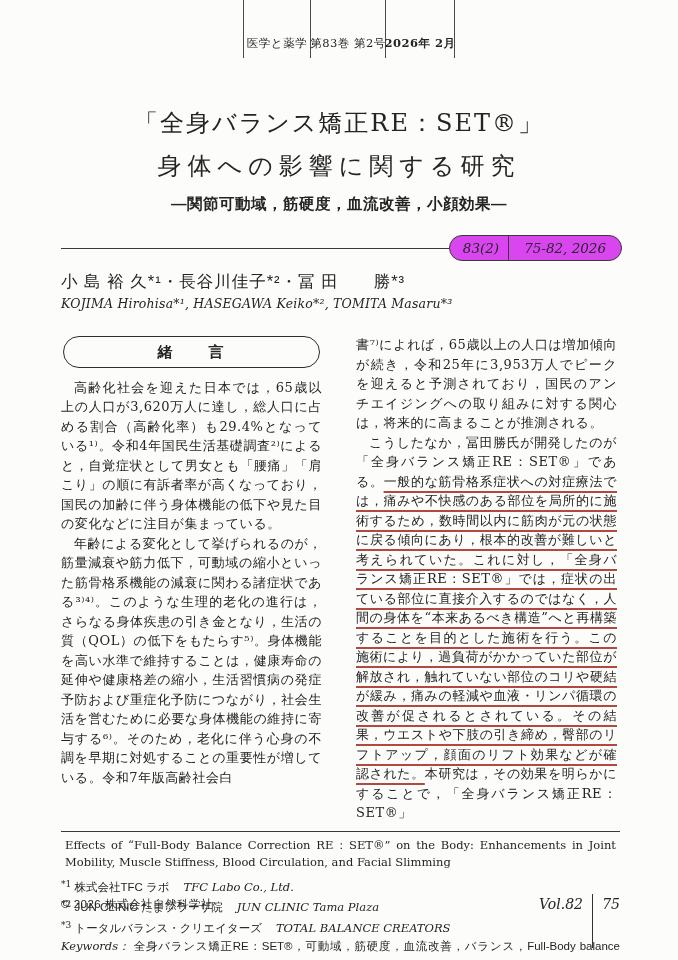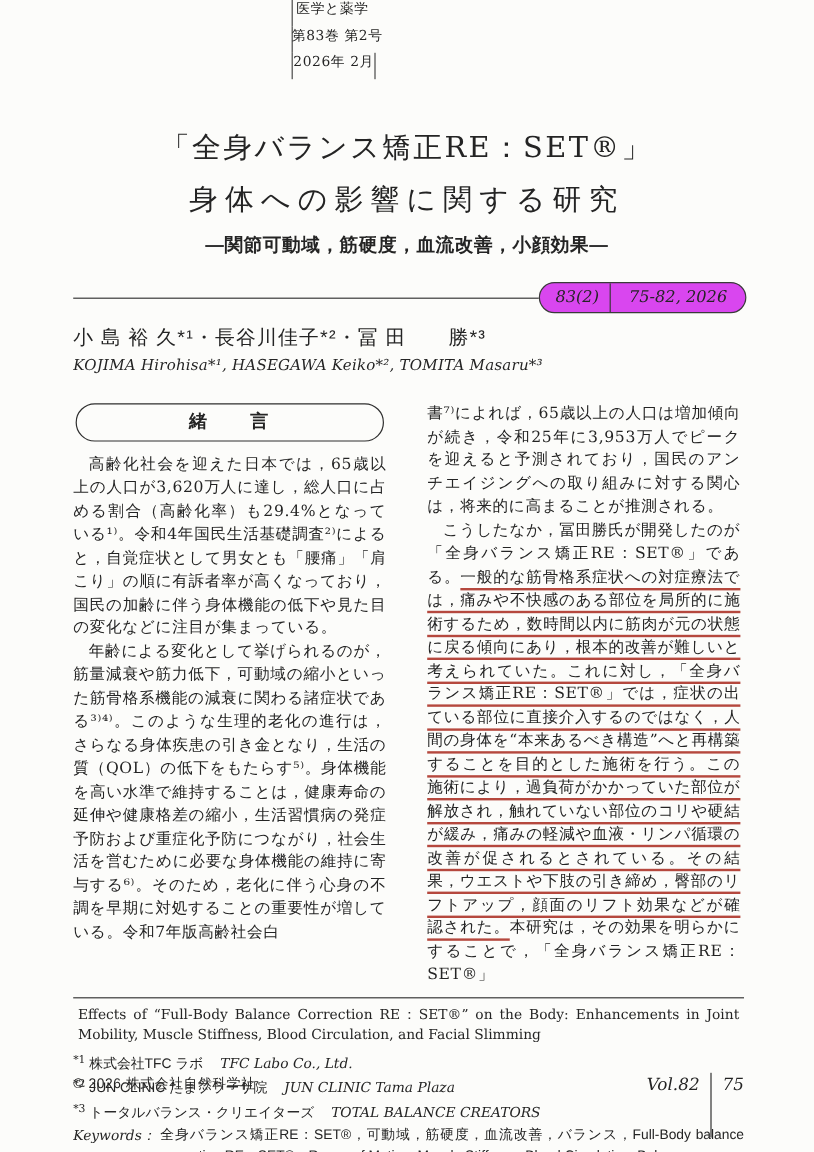--- a/index.html
+++ b/index.html
@@ -9,31 +9,31 @@
     margin:0 auto;
     background:#fcfcfa;
     color:#242424;
     font-family:"Liberation Sans", sans-serif;
     overflow:hidden;
   }
 
   
   .journal-header {
     position:absolute; top:0; left:243px;
-    display:flex; height:58px;flex-direction:column;
+    display:flex; height:58px;
   }
   .journal-header .cell {
     display:flex; align-items:flex-end; justify-content:center;
     border-left:1px solid #4a4a4a;
     padding:0 8px 7px 8px;
     font-size:11.5px; letter-spacing:0.5px;
     font-family:"DejaVu Serif", serif;
     white-space:nowrap;
   }
-  .journal-header .cell:last-child { border-right:1px solid #4a4a4a; }
+  .journal-header .cell:last-child { border-right:1px solid #4a4a4a;font-weight:bold; }
   .cell-name  { width:50px; }
   .cell-issue { width:58px; }
   .cell-date  { width:52px; }
 
   
   .title-line {
     text-align:center;
     font-family:"DejaVu Serif", serif;
     font-size:24px; font-weight:500;
     letter-spacing:2px;

